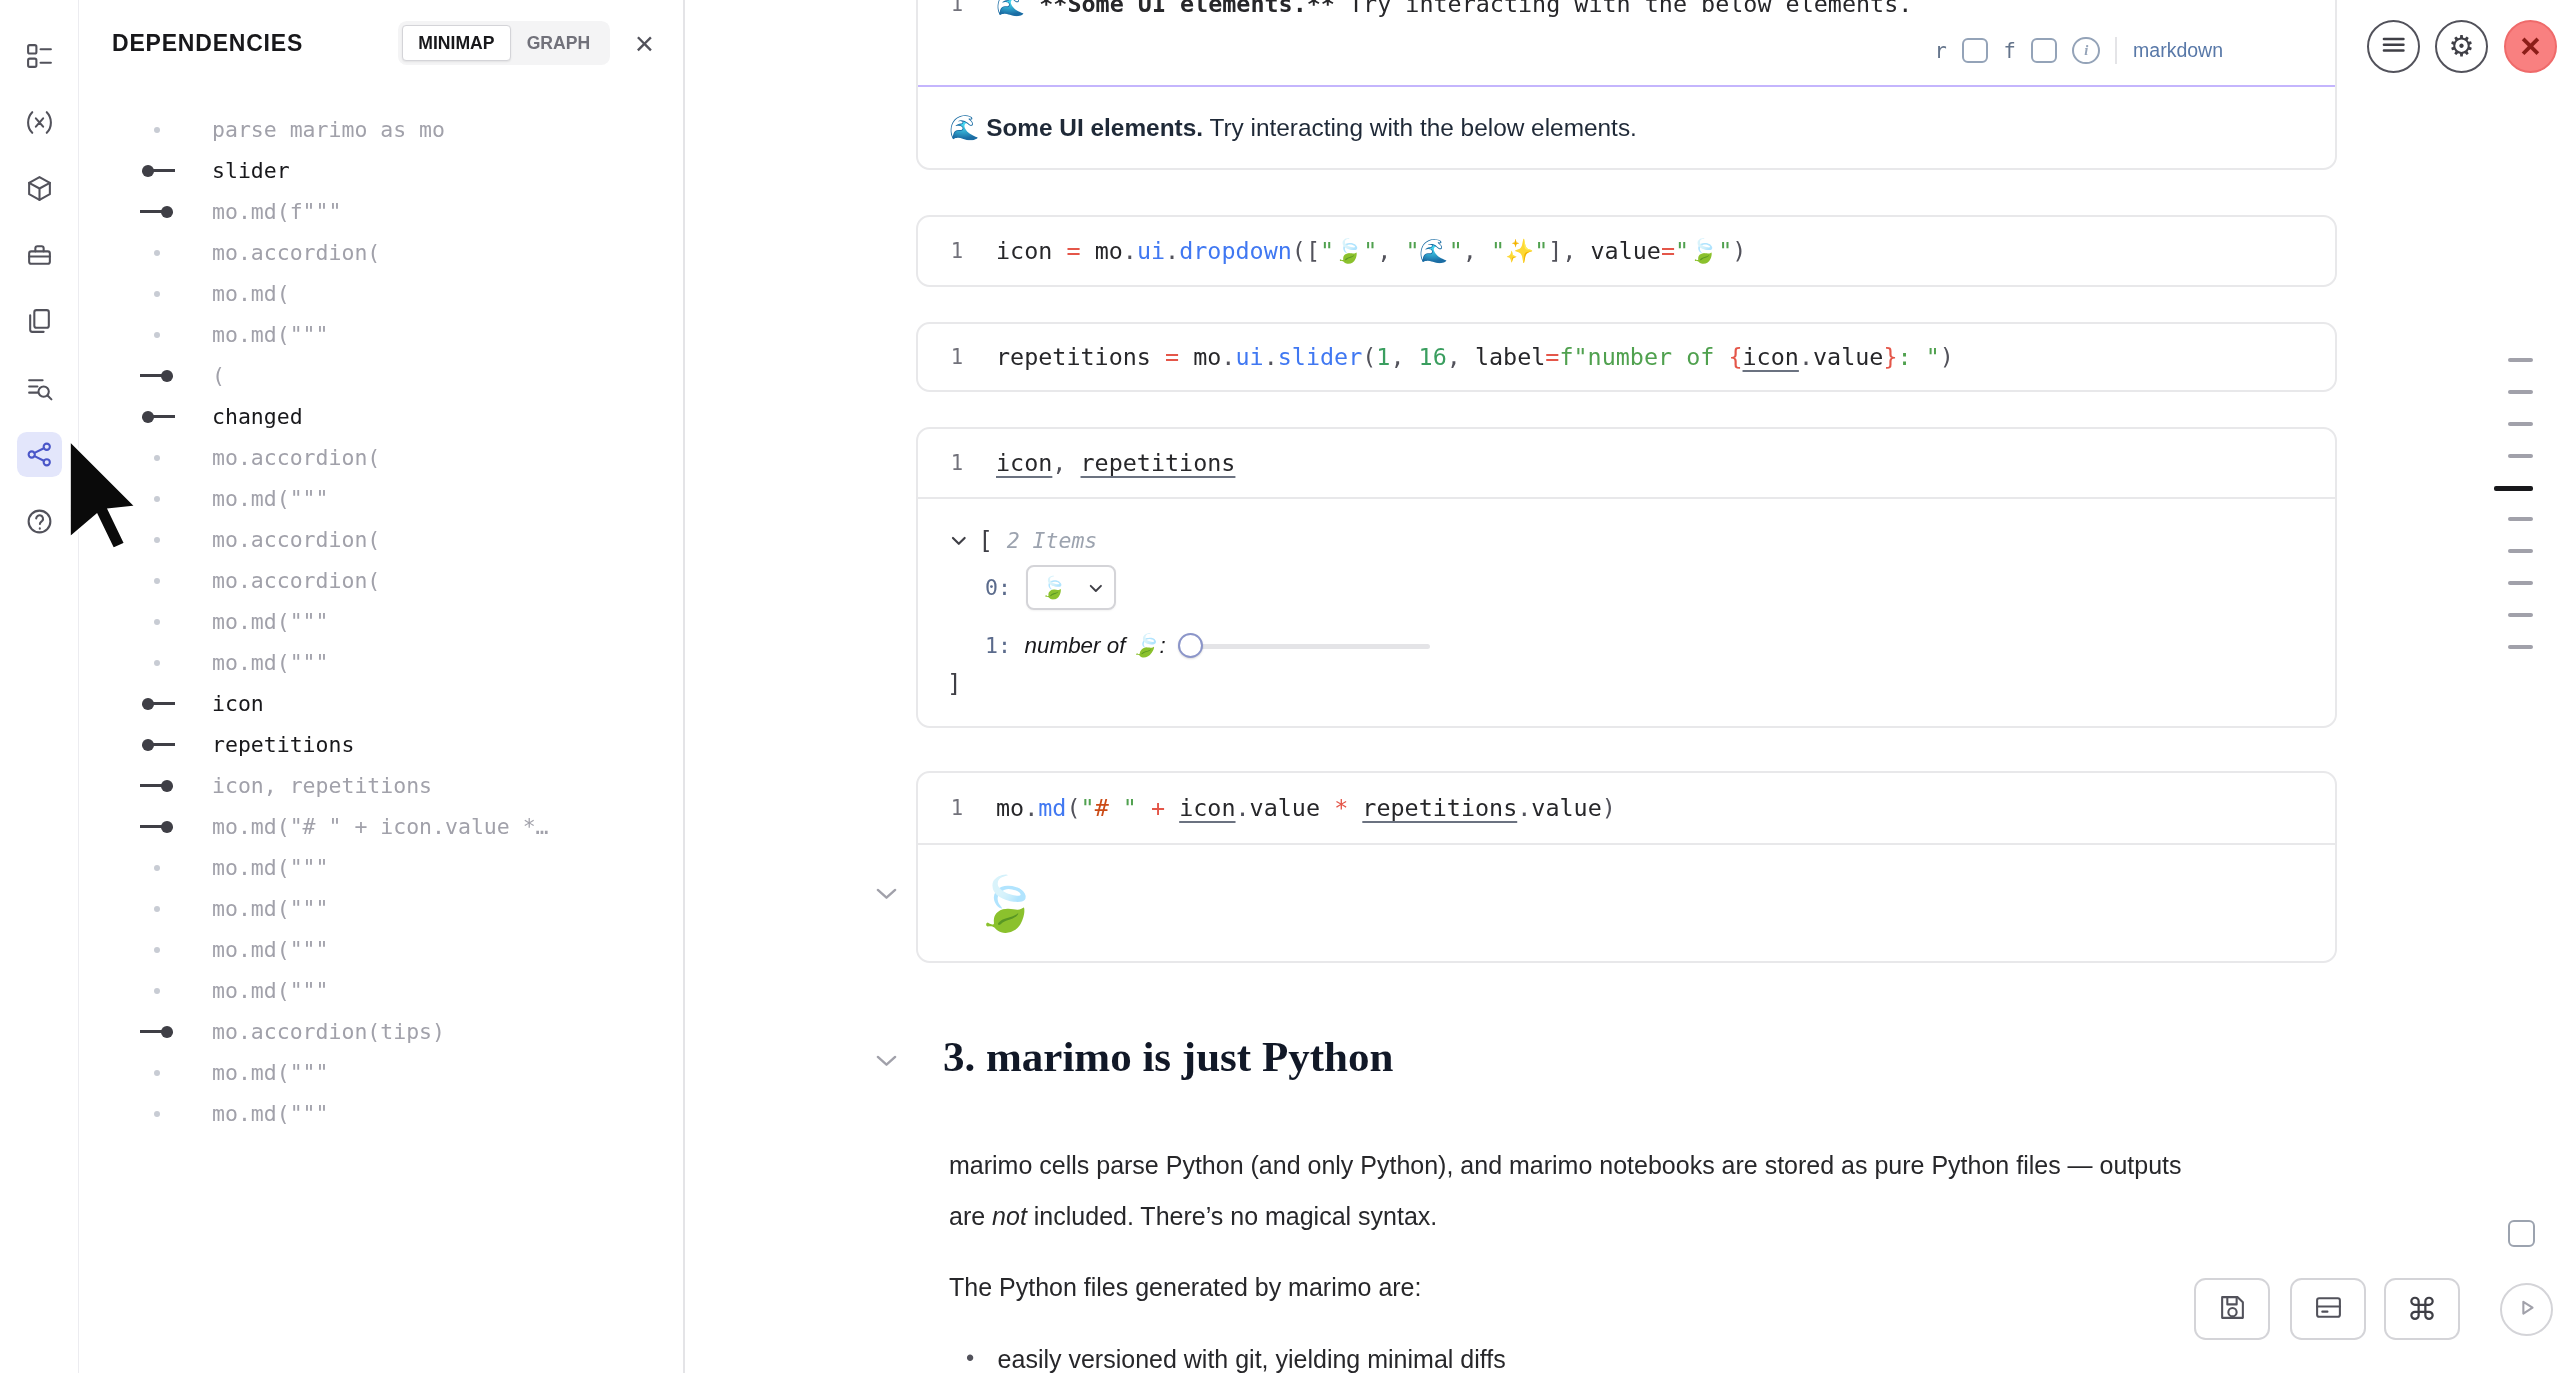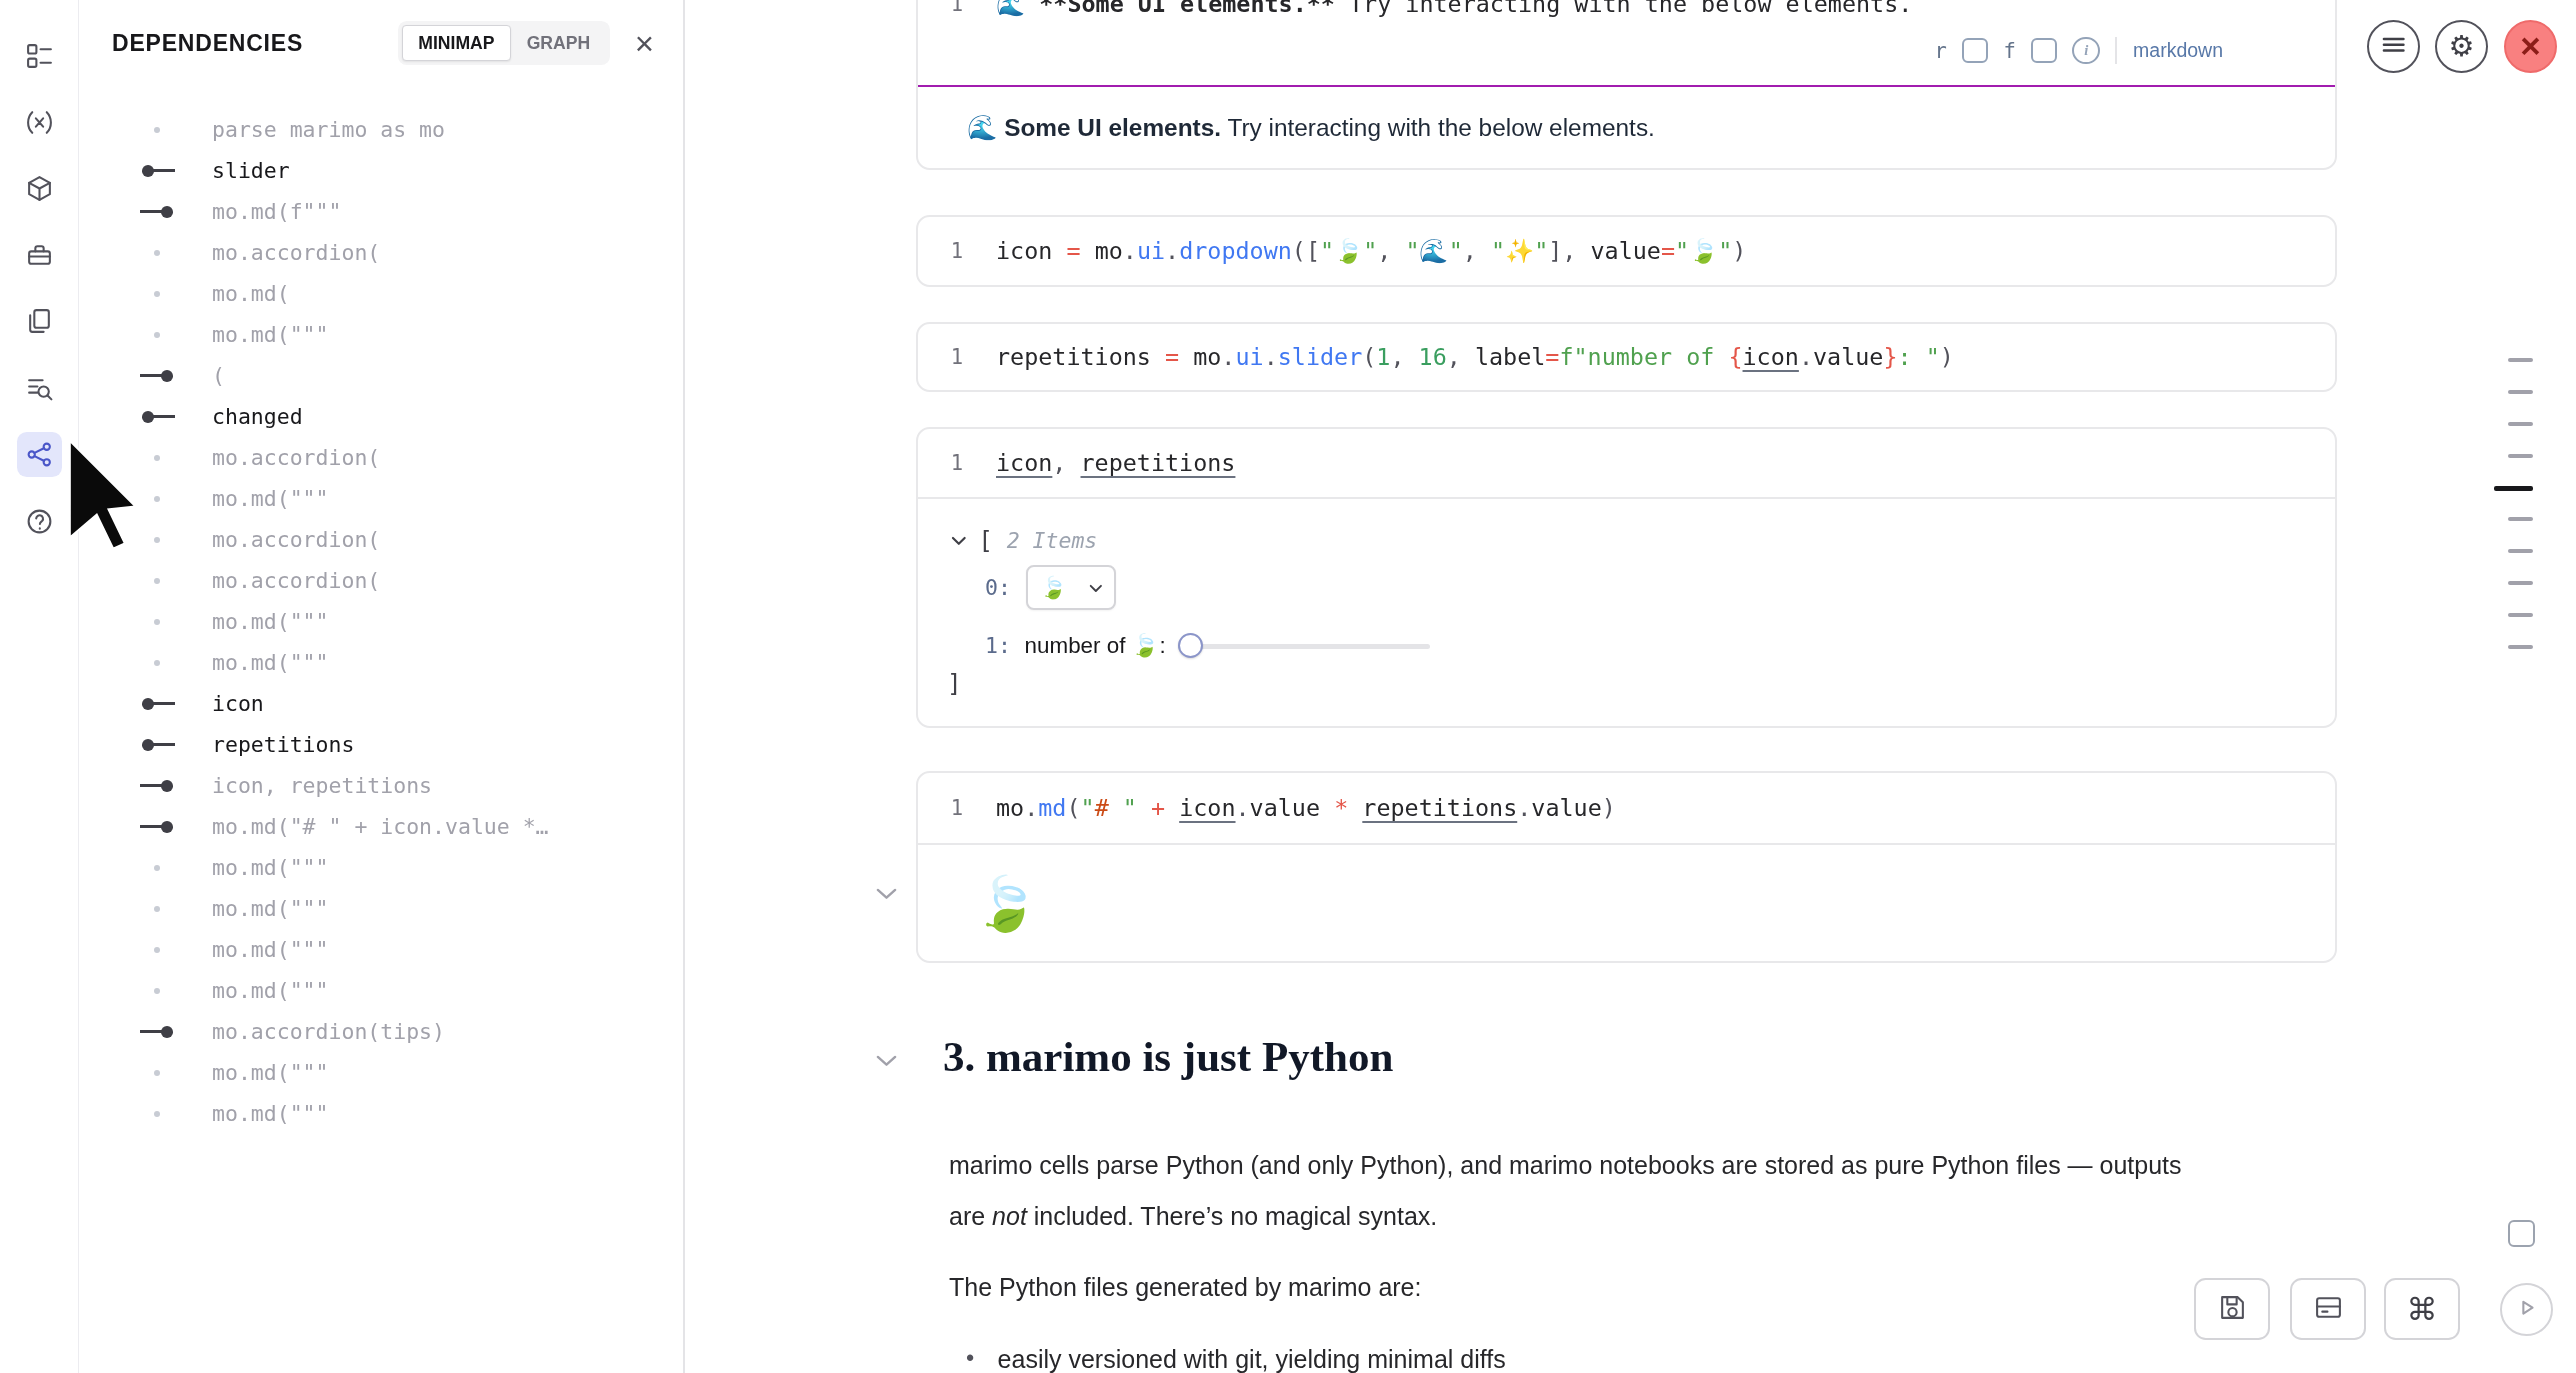--- a/index.html
+++ b/index.html
@@ -63,22 +63,22 @@
   .cell-0{top:-121px;height:291px;}
   .top-code{position:absolute;top:101px;left:0;right:0;height:43px;}
   .cell-config{position:absolute;top:144px;right:112px;height:51px;display:flex;align-items:center;gap:15.6px;}
   .cfg-letter{font-family:"DejaVu Sans Mono",monospace;font-size:20.5px;color:#64748b;}
   .cfg-box{width:21.5px;height:21.5px;border:2px solid #94a3b8;border-radius:5.9px;background:#fff;display:inline-block;}
   .cfg-info{width:23.4px;height:23.4px;border:2px solid #94a3b8;border-radius:50%;color:#94a3b8;
             font-size:14.6px;font-weight:700;display:flex;align-items:center;justify-content:center;
             font-family:"Liberation Serif",serif;font-style:italic;}
   .cfg-div{width:2px;height:27px;background:#e4e4e7;}
   .cfg-lang{font-size:19.5px;color:#5878a8;font-weight:500;}
-  .top-output{position:absolute;left:0;right:0;top:204px;bottom:0;border-top:2px solid #a21caf;
-              display:flex;align-items:center;padding-left:49px;font-size:24.4px;color:#1f2937;}
+  .top-output{position:absolute;left:0;right:0;top:204px;bottom:0;border-top:2px solid #c4b5fd;
+              display:flex;align-items:center;padding-left:31px;font-size:24.4px;color:#1f2937;}
 
   .cell-1{top:215px;height:72px;}
   .cell-1 .code-row,.cell-2 .code-row{height:100%;}
   .cell-2{top:322px;height:70px;}
 
   .cell-3{top:427px;height:301px;}
   .cell-3 .code-row{height:68px;border-bottom:2px solid #e8e8ea;}
   .tree{position:absolute;left:0;top:70px;right:0;bottom:0;}
   .t-row{position:absolute;display:flex;align-items:center;}
   .t-bracket{font-family:"DejaVu Sans Mono",monospace;font-size:24.4px;color:#3f3f46;}
@@ -86,21 +86,21 @@
   .t-key{font-family:"DejaVu Sans Mono",monospace;font-size:21.5px;color:#5b6b8c;}
   .t-r1{top:27px;left:33px;}
   .t-r1 .t-bracket{margin-left:11.7px;}
   .t-r2{top:66px;left:67px;height:45px;}
   .t-r3{top:127px;left:67px;height:39px;}
   .t-r4{top:170px;left:29px;}
   .dd{margin-left:15.6px;width:90px;height:45px;border:2px solid #d4d4d8;border-radius:7.8px;background:#fff;
       display:flex;align-items:center;justify-content:space-between;padding:0 11.7px;box-sizing:border-box;
       cursor:pointer;box-shadow:0 1px 2px rgba(0,0,0,.05);}
   .dd-val{font-size:21.5px;}
-  .sl-label{margin-left:13.7px;font-size:22.4px;color:#18181b;white-space:pre;}
+  .sl-label{margin-left:13.7px;font-size:22.4px;color:#18181b;white-space:pre;font-style:italic;}
   .sl{position:relative;width:252px;height:27px;margin-left:5.9px;cursor:pointer;}
   .sl-track{position:absolute;left:0;right:0;top:11.7px;height:4.9px;border-radius:2.9px;background:#e4e4e7;}
   .sl-knob{position:absolute;left:0;top:1px;width:25px;height:25px;border-radius:50%;background:#fff;
            border:2.4px solid #8b95c9;box-sizing:border-box;box-shadow:0 1px 2px rgba(0,0,0,.15);}
 
   .cell-4{top:771px;height:192px;}
   .cell-4 .code-row{height:70px;border-bottom:2px solid #e8e8ea;}
   .big-output{position:absolute;left:0;top:72px;right:0;bottom:0;display:flex;align-items:center;padding-left:55px;}
   .big-emoji{font-size:53px;line-height:1;}
 

